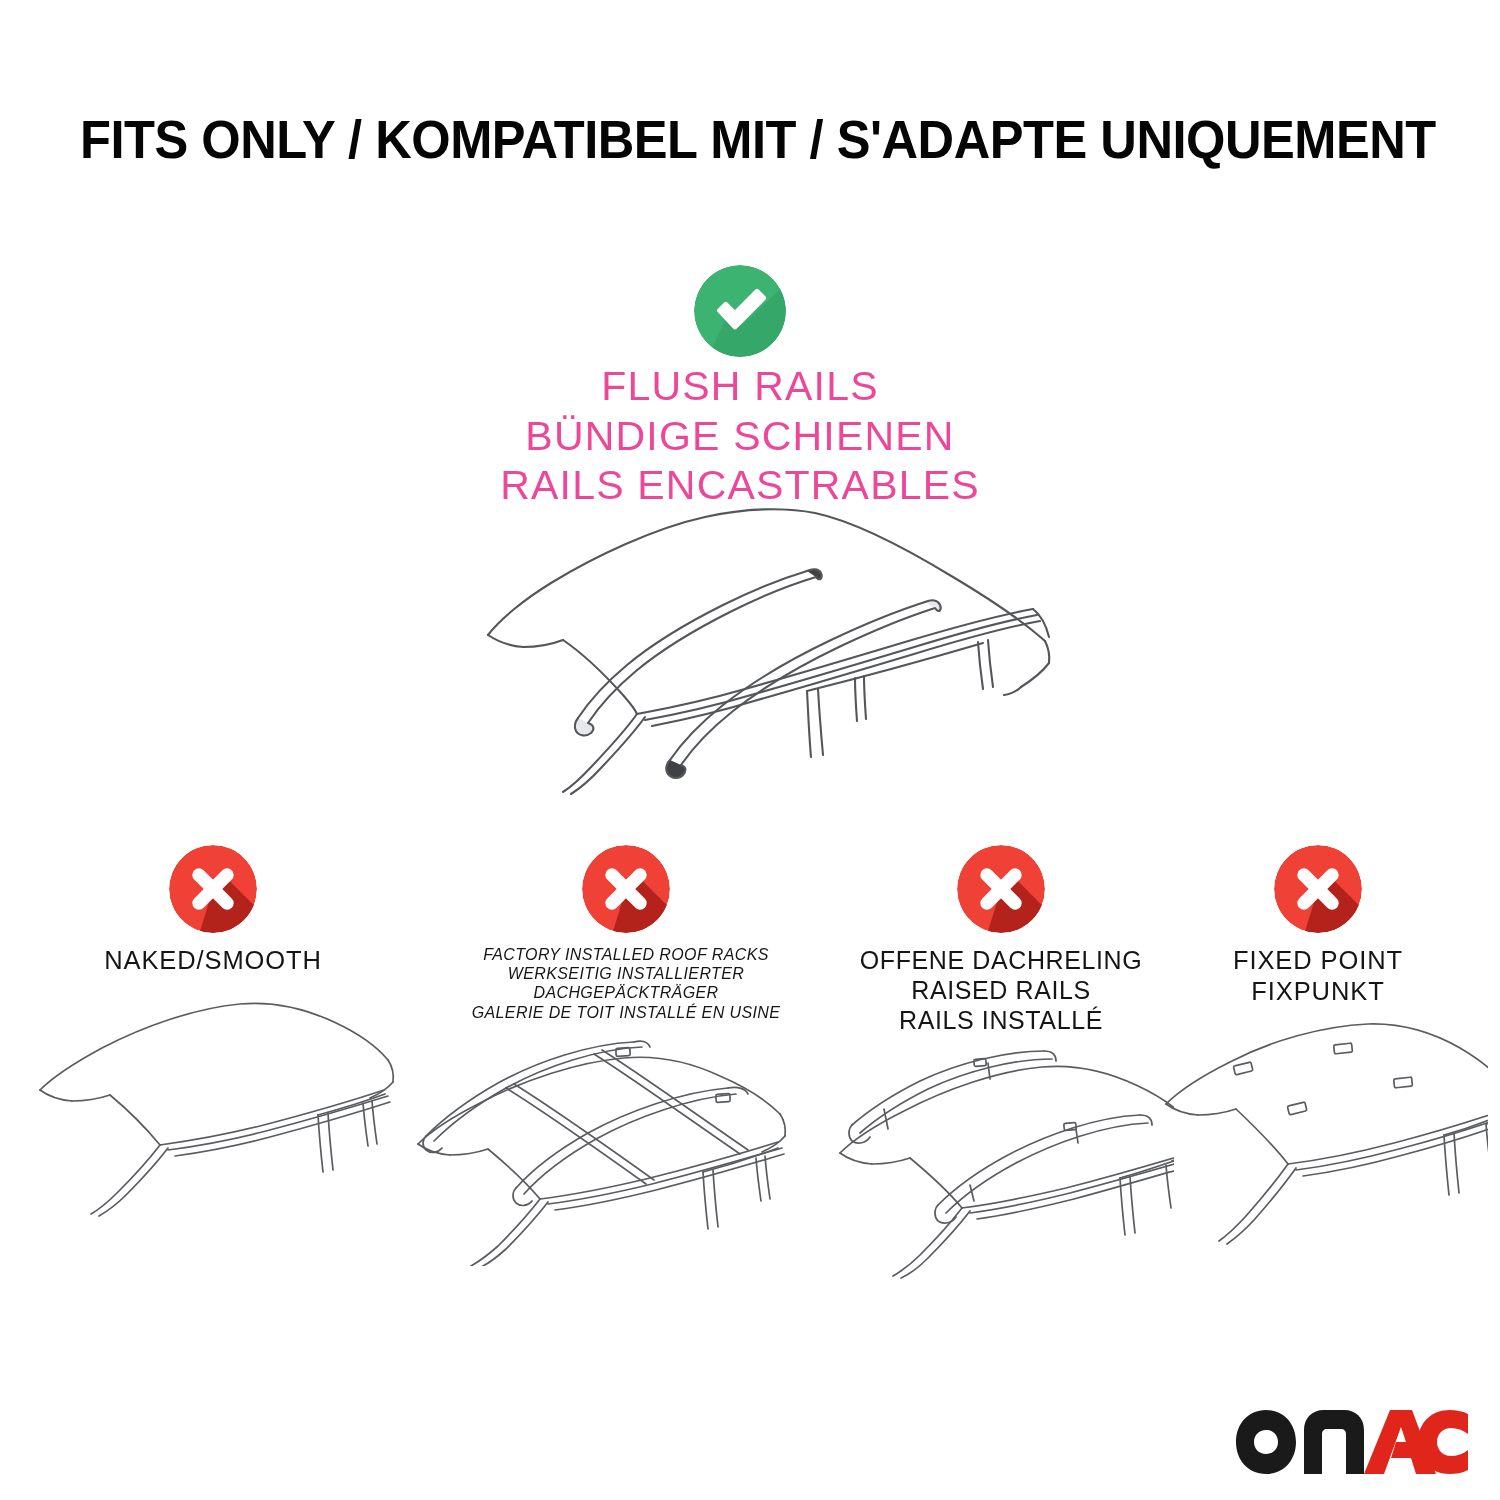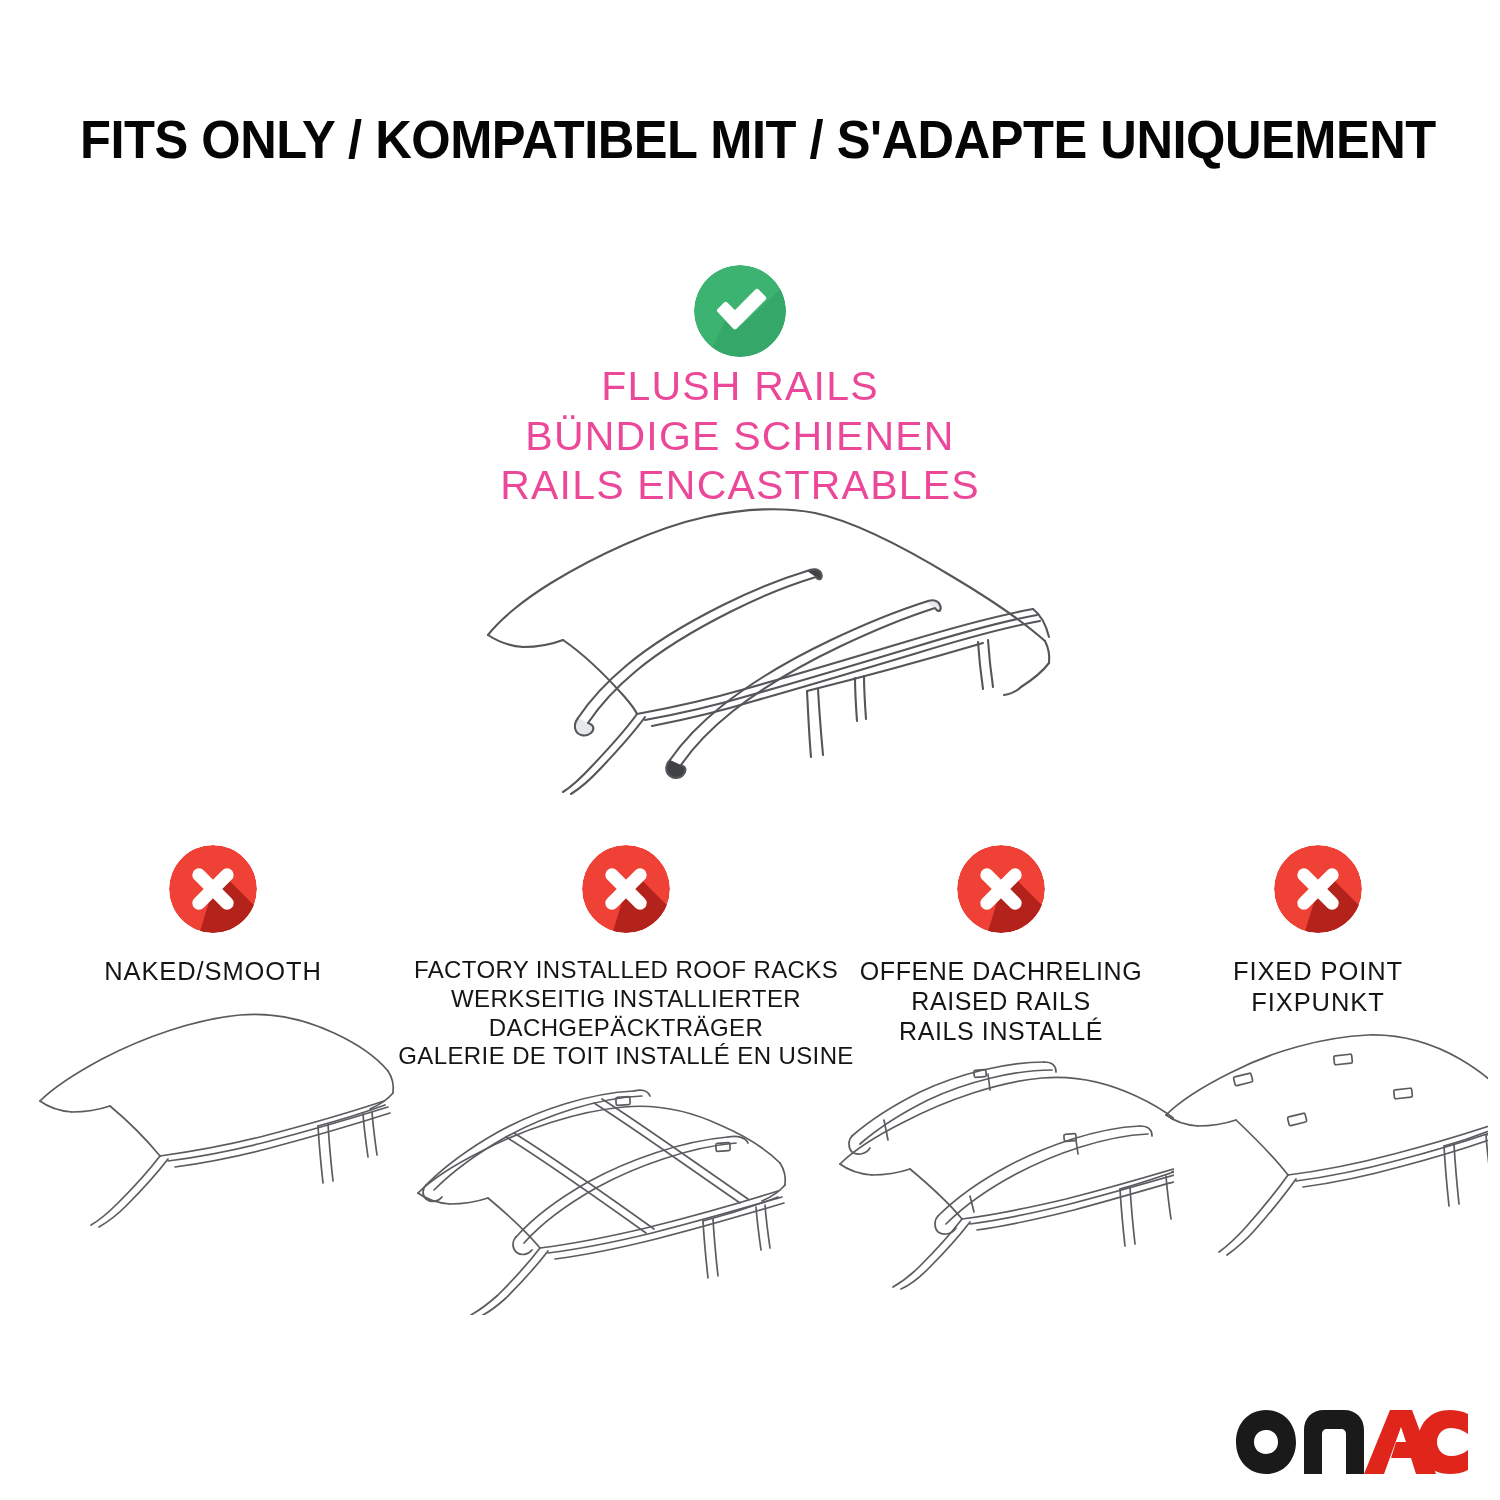--- a/index.html
+++ b/index.html
@@ -70,40 +70,40 @@
   }
   .col .badge-wrap{
     position:relative;
     height:92px;
   }
   .col .badge-red{
     position:absolute; top:0; left:50%;
     margin-left:-44px;
   }
   .col .caption{
-    margin-top:19px;
+    margin-top:8px;
     font-size:25.5px;
     font-weight:300;
     letter-spacing:0.9px;
     line-height:1.2;
     color:#151515;
   }
   .col .caption div{ white-space:nowrap; }
   .col .art{
     margin-top:14px;
     height:230px;
   }
   .col .art svg{ width:100%; height:100%; display:block; }
 
   #col-0{ left:28px;  width:370px; }
   #col-1{ left:398px; width:456px; }
   #col-2{ left:828px; width:346px; }
   #col-3{ left:1148px; width:340px; }
 
-  #col-1 .caption{ font-size:24px; letter-spacing:0.4px; }
+  #col-1 .caption{ font-size:16px; letter-spacing:0.4px;font-style:italic; }
   #col-2 .caption{ font-size:25px; letter-spacing:0.6px; }
 
   
   .logo{
     position:absolute;
     left:1232px; top:1404px;
     width:242px; height:72px;
   }
   .logo svg{ width:100%; height:100%; display:block; }
 </style>

